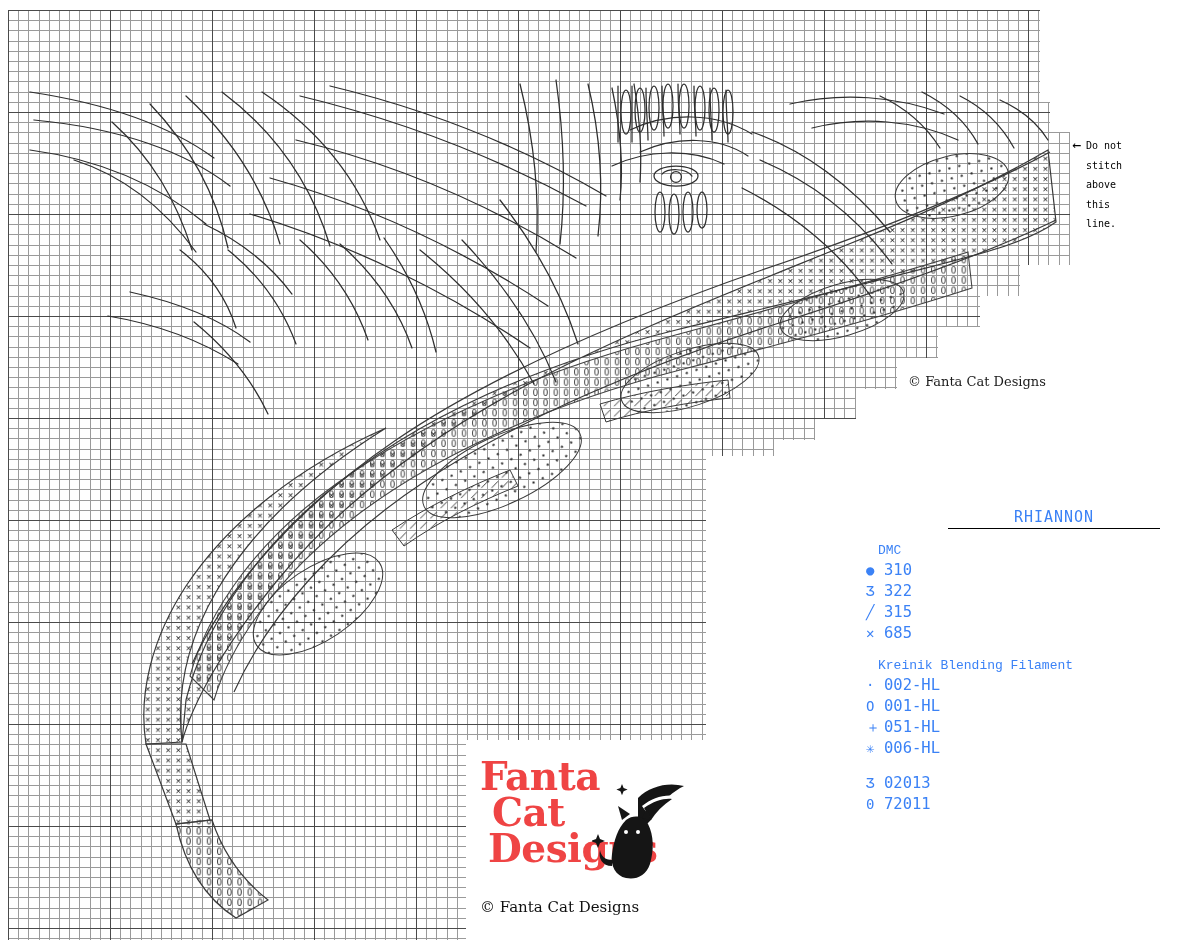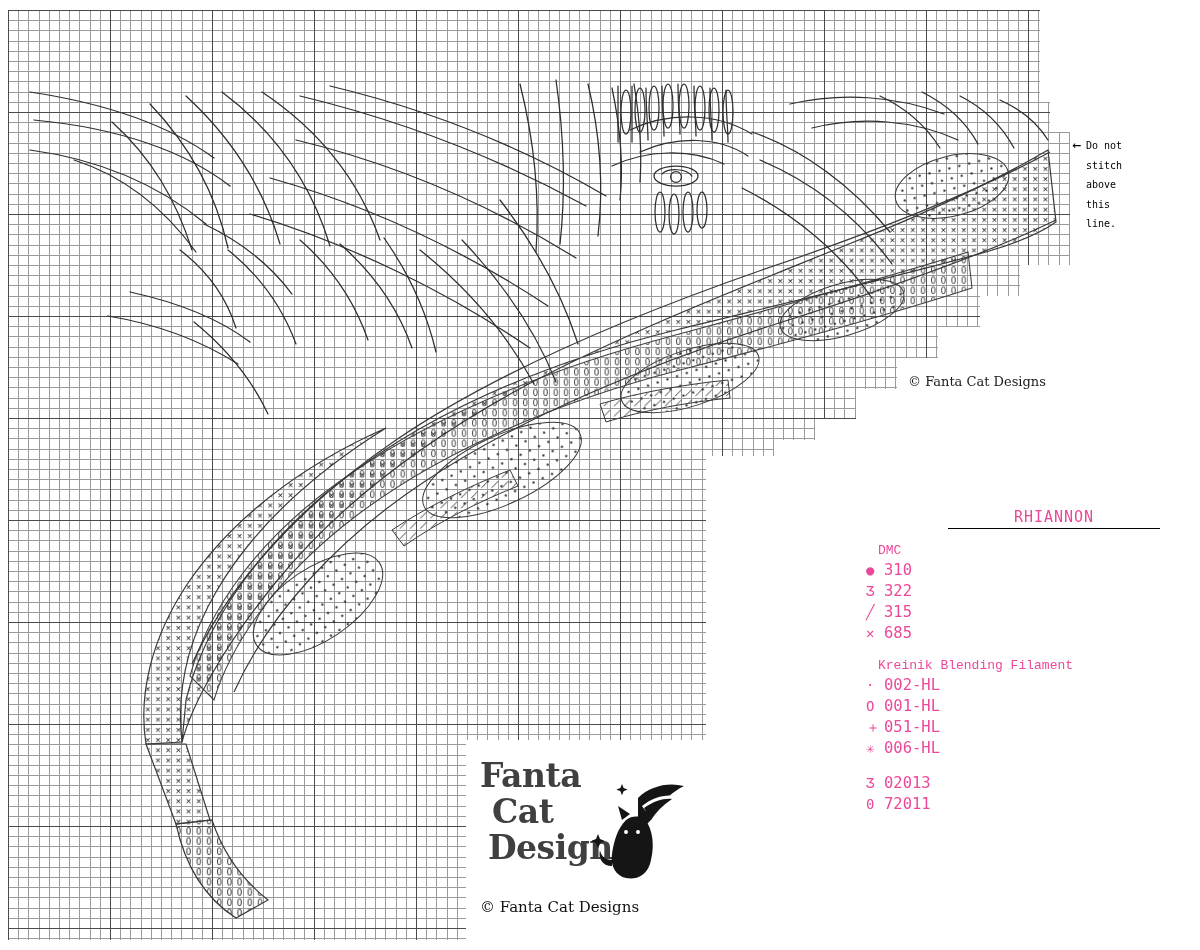--- a/index.html
+++ b/index.html
@@ -97,21 +97,21 @@
     color: #1a1a1a;
     white-space: nowrap;
   }
 
   
   #legend {
     position: absolute;
     left: 866px;
     top: 508px;
     width: 320px;
-    color: #ec4899;
+    color: #3b82f6;
   }
   #legend .title {
     font-family: "DejaVu Sans Mono", monospace;
     font-size: 15px;
     letter-spacing: 1px;
     text-align: center;
     width: 212px;
     margin-left: 82px;
     border-bottom: 1px solid #000;
     border-top: 0;
@@ -154,23 +154,23 @@
     height: 202px;
     background: #ffffff;
   }
   #logo-text {
     position: absolute;
     left: 14px;
     top: 18px;
     width: 180px;
     font-family: "DejaVu Serif", serif;
     font-weight: bold;
-    font-size: 33px;
+    font-size: 39px;
     line-height: 36px;
-    color: #404040;
+    color: #ef4444;
     letter-spacing: -0.5px;
   }
   #logo-text .l2 { margin-left: 12px; }
   #logo-text .l3 { margin-left: 8px; }
   #logo-copy {
     position: absolute;
     left: 14px;
     top: 158px;
     font-family: "DejaVu Serif", serif;
     font-size: 15px;

